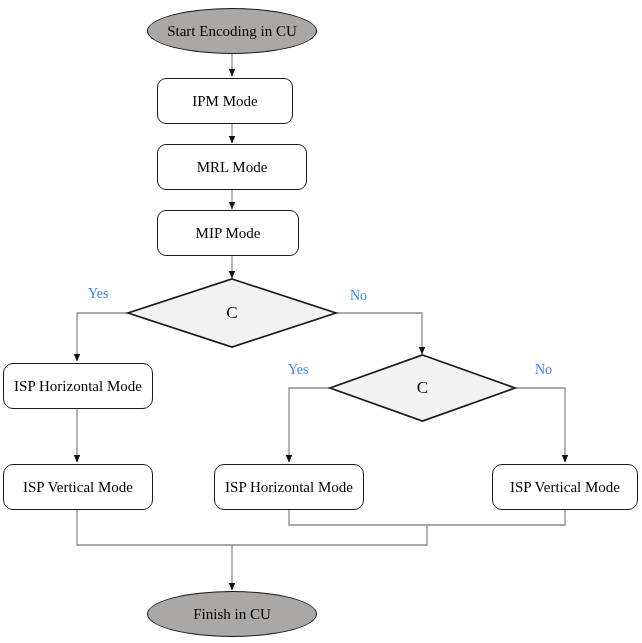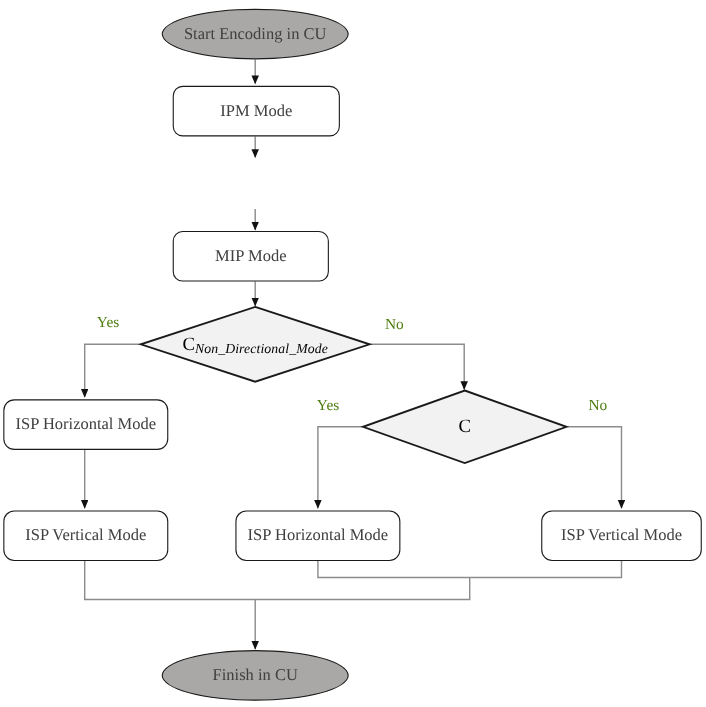--- a/index.html
+++ b/index.html
@@ -27,21 +27,21 @@
     height: 643px;
   }
   .node {
     position: absolute;
     box-sizing: border-box;
     display: flex;
     align-items: center;
     justify-content: center;
     text-align: center;
     line-height: 1.1;
-    color: #404040;
+    color: #000000;
   }
   .terminal {
     border-radius: 50%;
     background: #aaa8a6;
     border: 1.6px solid #1a1a1a;
     font-size: 15px;
     z-index: 3;
   }
   .process {
     background: #ffffff;
@@ -79,21 +79,21 @@
     font-size: 12.5px;
     font-style: italic;
     vertical-align: baseline;
     position: relative;
     top: 4px;
     letter-spacing: 0.1px;
   }
   .edge-label {
     position: absolute;
     font-size: 14px;
-    color: #4d7c0f;
+    color: #3b82f6;
     z-index: 4;
     white-space: nowrap;
   }
 </style>
 </head>
 <body>
 
 <div id="flowchart-root">
 
   <svg class="edges" viewBox="0 0 642 643" xmlns="http://www.w3.org/2000/svg">
@@ -128,36 +128,38 @@
       <path d="M427,525 L427,545 L77,545 L77,510"></path>
 
       <path d="M232,545 L232,590" marker-end="url(#arrow)"></path>
     </g>
   </svg>
 
   <div class="node terminal" style="left:147px; top:8px; width:170px; height:46px;">
     <span>Start Encoding in CU</span>
   </div>
 
-  <div class="node process" style="left:157px; top:78px; width:152px; height:46px;">
+  <div class="node process" style="left:157px; top:78px; width:136px; height:46px;">
     <span>IPM Mode</span>
   </div>
 
+  <div class="node process" style="left:157px; top:144px; width:150px; height:46px;">
+    <span>MRL Mode</span>
+  </div>
 
   <div class="node process" style="left:157px; top:210px; width:142px; height:46px;">
     <span>MIP Mode</span>
   </div>
 
   <div class="decision-wrap" style="left:127px; top:278px; width:210px; height:70px;">
     <svg width="210" height="70" viewBox="0 0 210 70" xmlns="http://www.w3.org/2000/svg">
       <polygon points="105,1 209,35 105,69 1,35" fill="#f2f2f2" stroke="#1a1a1a" stroke-width="1.7"></polygon>
     </svg>
     <div class="decision-label">
       <span>C</span>
-        <span class="sub">Non_Directional_Mode</span>
     </div>
   </div>
 
   <div class="edge-label" style="left:88px; top:286px;">Yes</div>
   <div class="edge-label" style="left:350px; top:288px;">No</div>
 
   <div class="decision-wrap" style="left:329px; top:354px; width:187px; height:68px;">
     <svg width="187" height="68" viewBox="0 0 187 68" xmlns="http://www.w3.org/2000/svg">
       <polygon points="93.5,1 186,34 93.5,67 1,34" fill="#f2f2f2" stroke="#1a1a1a" stroke-width="1.7"></polygon>
     </svg>

